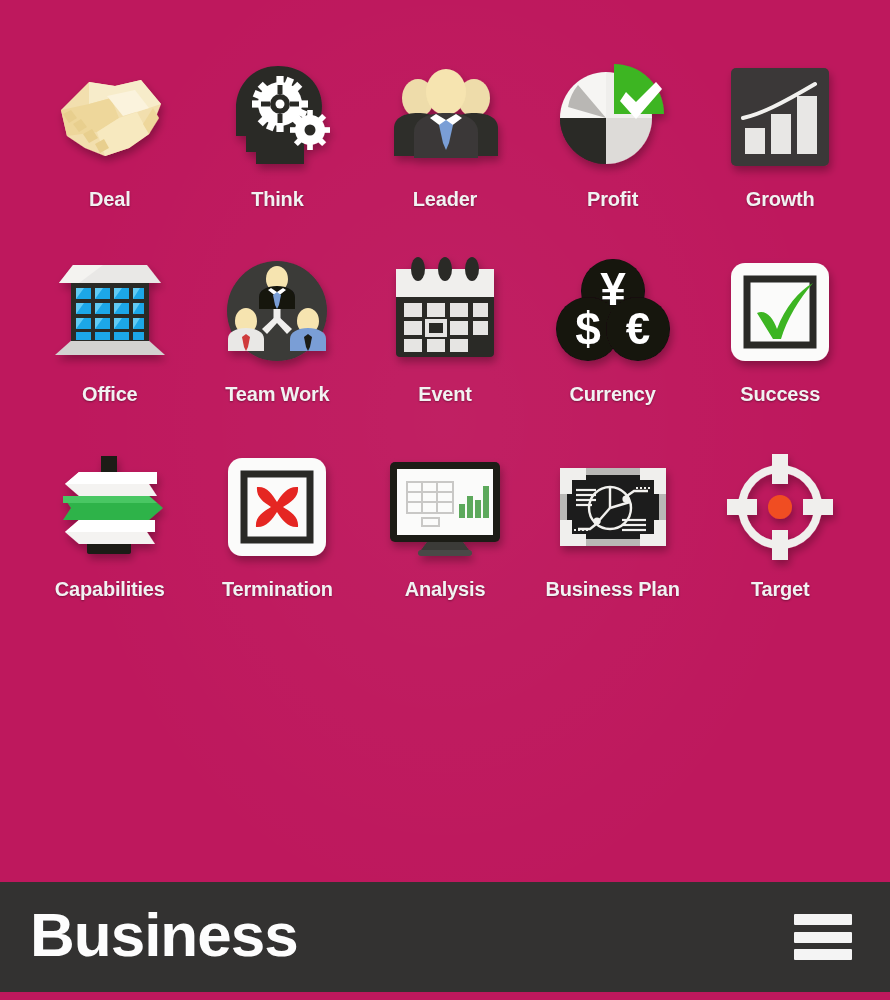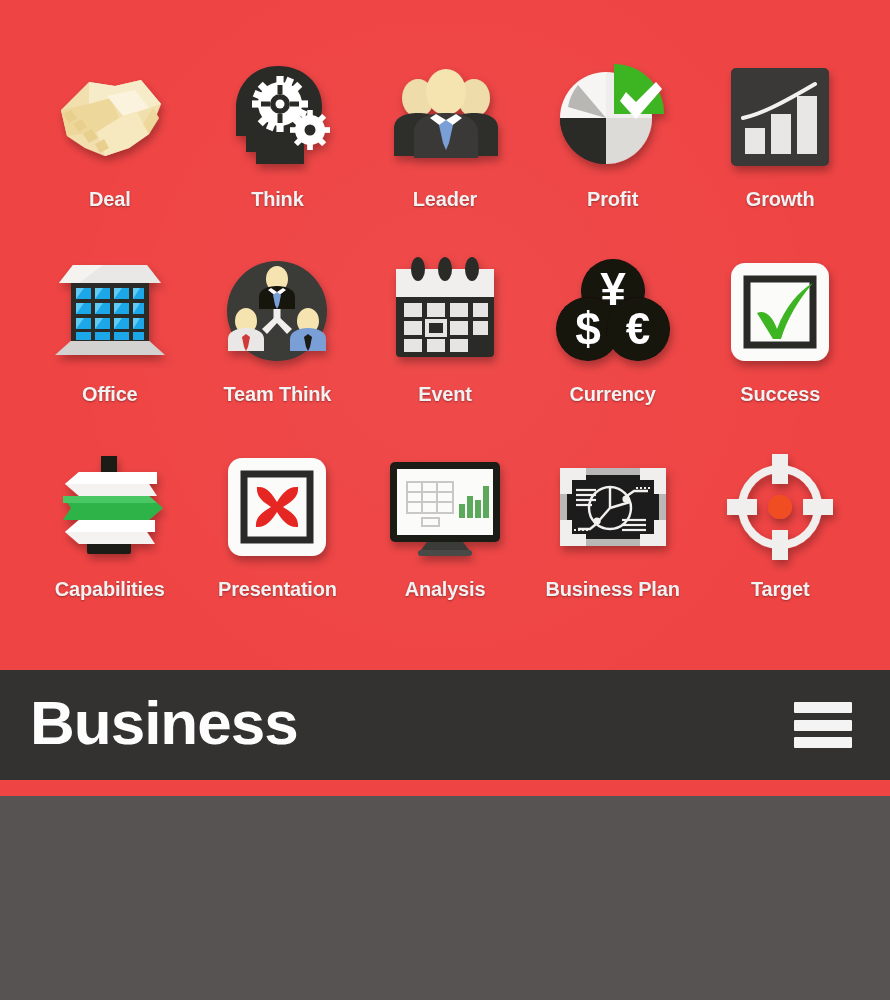--- a/index.html
+++ b/index.html
@@ -3,21 +3,21 @@
 <meta charset="utf-8">
 <title>Business Icon Set</title>
 <style>
   html,body{margin:0;padding:0;}
   body{
     width:890px;height:1000px;overflow:hidden;
     background:#565352;
     font-family:"Liberation Sans","DejaVu Sans",sans-serif;
     -webkit-font-smoothing:antialiased;
   }
-  #app{position:relative;width:890px;height:796px;background:#ef4444;}
+  #app{position:relative;width:890px;height:1000px;background:#be185d;}
 
   
   #app:before{
     content:"";position:absolute;inset:0;
     background:radial-gradient(ellipse at 50% 42%, rgba(255,255,255,.035) 0%, rgba(0,0,0,0) 62%);
     pointer-events:none;z-index:0;
   }
 
   .grid{
     position:relative;z-index:1;
@@ -41,21 +41,21 @@
     font-size:20px;
     font-weight:bold;
     letter-spacing:-0.2px;
     text-align:center;
     white-space:nowrap;
     text-shadow:0 1px 2px rgba(0,0,0,.35);
   }
 
   
   .footer{
-    position:absolute;left:0;bottom:16px;width:890px;height:110px;
+    position:absolute;left:0;bottom:8px;width:890px;height:110px;
     background:#333231;
     z-index:2;
     display:flex;align-items:center;justify-content:space-between;
     box-sizing:border-box;
     padding:0 38px 0 30px;
   }
   .footer-title{
     color:#fdfdfd;
     font-size:62px;
     font-weight:bold;
@@ -276,21 +276,21 @@
             <ellipse cx="34" cy="74" rx="11" ry="13" fill="#f6e4b0"></ellipse>
             <path d="M16 104 v-12 c0 -7 8 -11 18 -11 s18 4 18 11 v12 z" fill="#e9e8e6"></path>
             <path d="M34 87 l4 3 -2 10 -2 4 -2 -4 -2 -10z" fill="#cf3a3a"></path>
 
             <ellipse cx="96" cy="74" rx="11" ry="13" fill="#f6e4b0"></ellipse>
             <path d="M78 104 v-12 c0 -7 8 -11 18 -11 s18 4 18 11 v12 z" fill="#7a9ed6"></path>
             <path d="M96 87 l4 3 -2 10 -2 4 -2 -4 -2 -10z" fill="#1b1a18"></path>
           </g>
         </svg>
       </div>
-      <div class="label">Team Think</div>
+      <div class="label">Team Work</div>
     </div>
 
 
     <div class="cell">
       <div class="art">
         <svg width="130" height="130" viewBox="0 0 130 130">
           <g filter="url(#sh)">
             <rect x="16" y="38" width="98" height="72" rx="4" fill="#2b2a28"></rect>
             <rect x="16" y="22" width="98" height="28" fill="#f0efed"></rect>
             <g fill="#2b2a28">
@@ -374,21 +374,21 @@
         <svg width="130" height="130" viewBox="0 0 130 130">
           <g filter="url(#sh)">
             <rect x="16" y="16" width="98" height="98" rx="14" fill="#fbfbfa"></rect>
             <rect x="32" y="32" width="66" height="66" fill="none" stroke="#2b2a28" stroke-width="7"></rect>
             <path d="M45 45 C55 44 60 52 65 60 C70 52 76 44 86 45 C87 55 79 60 71 65
                      C79 70 87 75 86 85 C76 86 70 78 65 70 C60 78 54 86 44 85
                      C43 75 51 70 59 65 C51 60 44 55 45 45 Z" fill="#e52521"></path>
           </g>
         </svg>
       </div>
-      <div class="label">Presentation</div>
+      <div class="label">Termination</div>
     </div>
 
     <div class="cell">
       <div class="art">
         <svg width="130" height="130" viewBox="0 0 130 130">
           <g filter="url(#sh)">
             <path d="M50 96 h30 l12 16 h-54 z" fill="#3b3a38"></path>
             <rect x="38" y="108" width="54" height="6" rx="3" fill="#4a4947"></rect>
             <rect x="10" y="20" width="110" height="80" rx="5" fill="#1c1b19"></rect>
             <rect x="17" y="27" width="96" height="66" fill="#fbfbfa"></rect>

